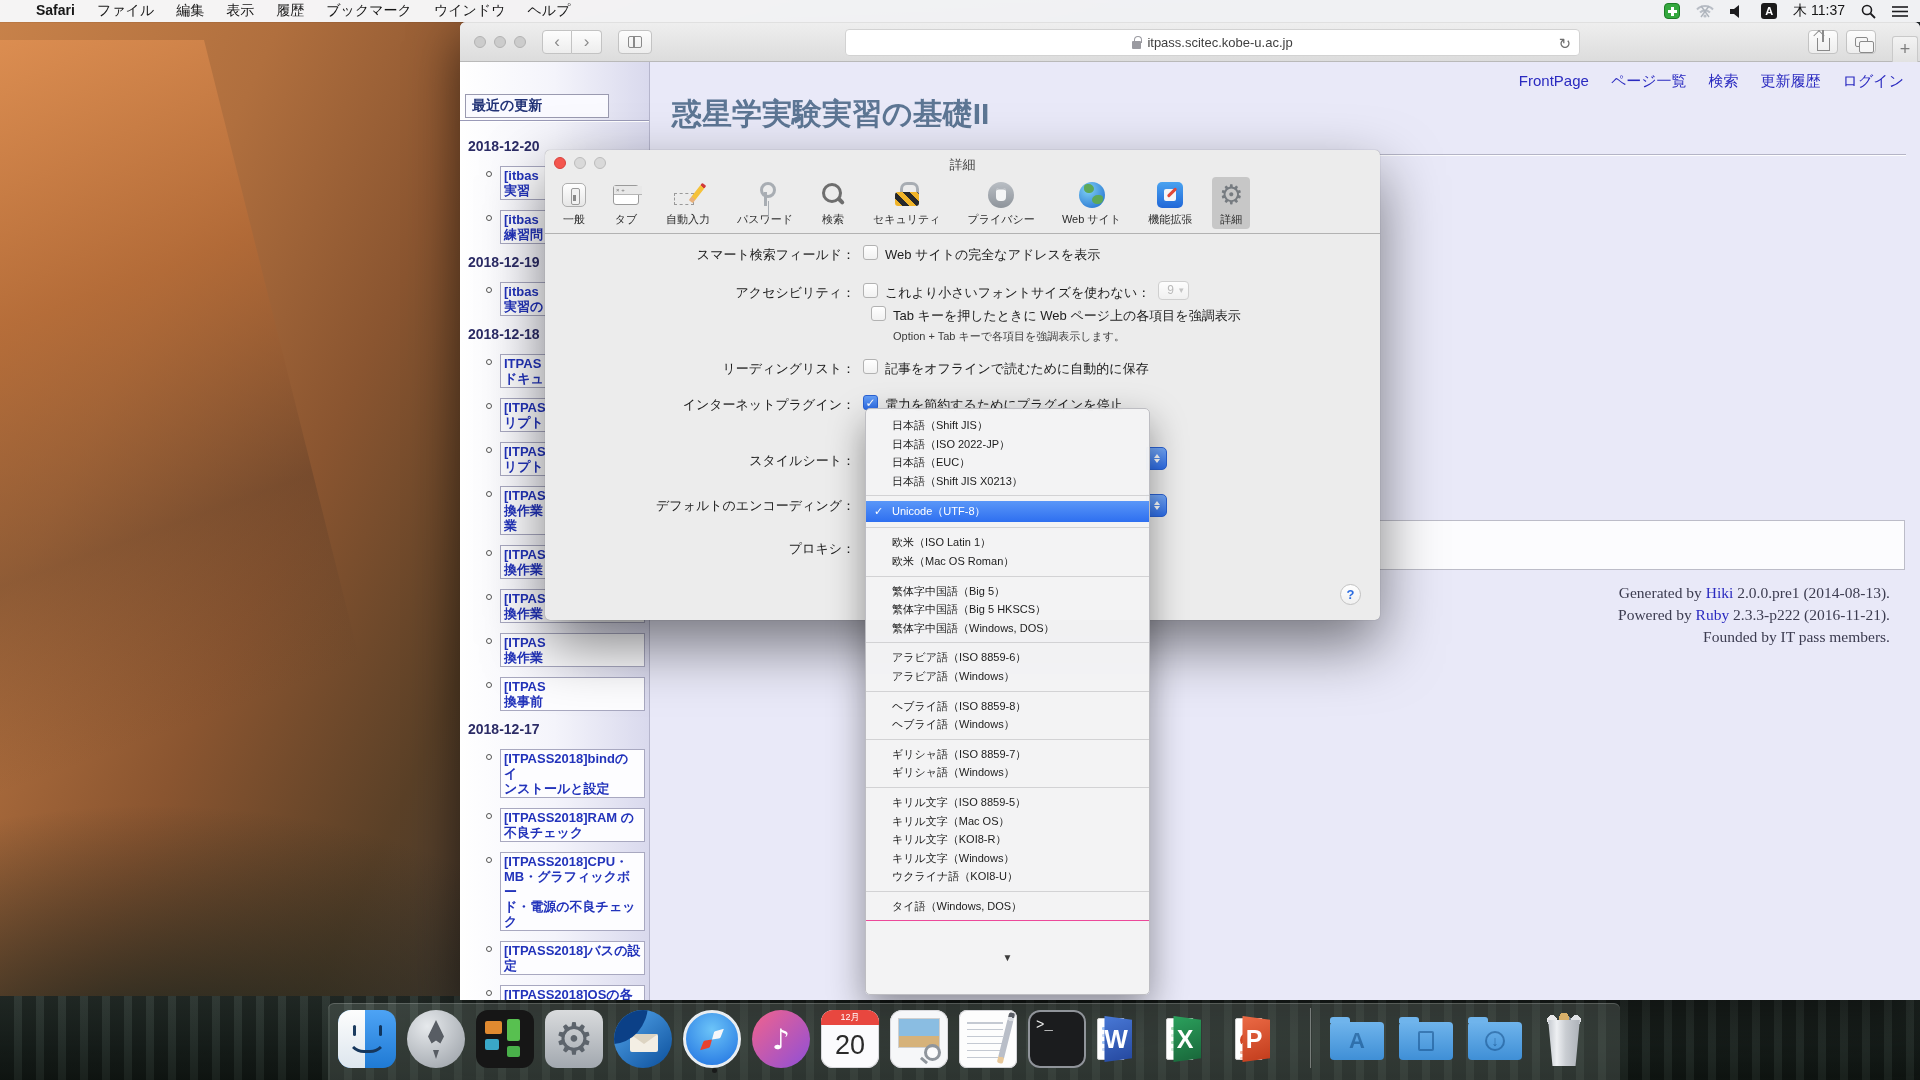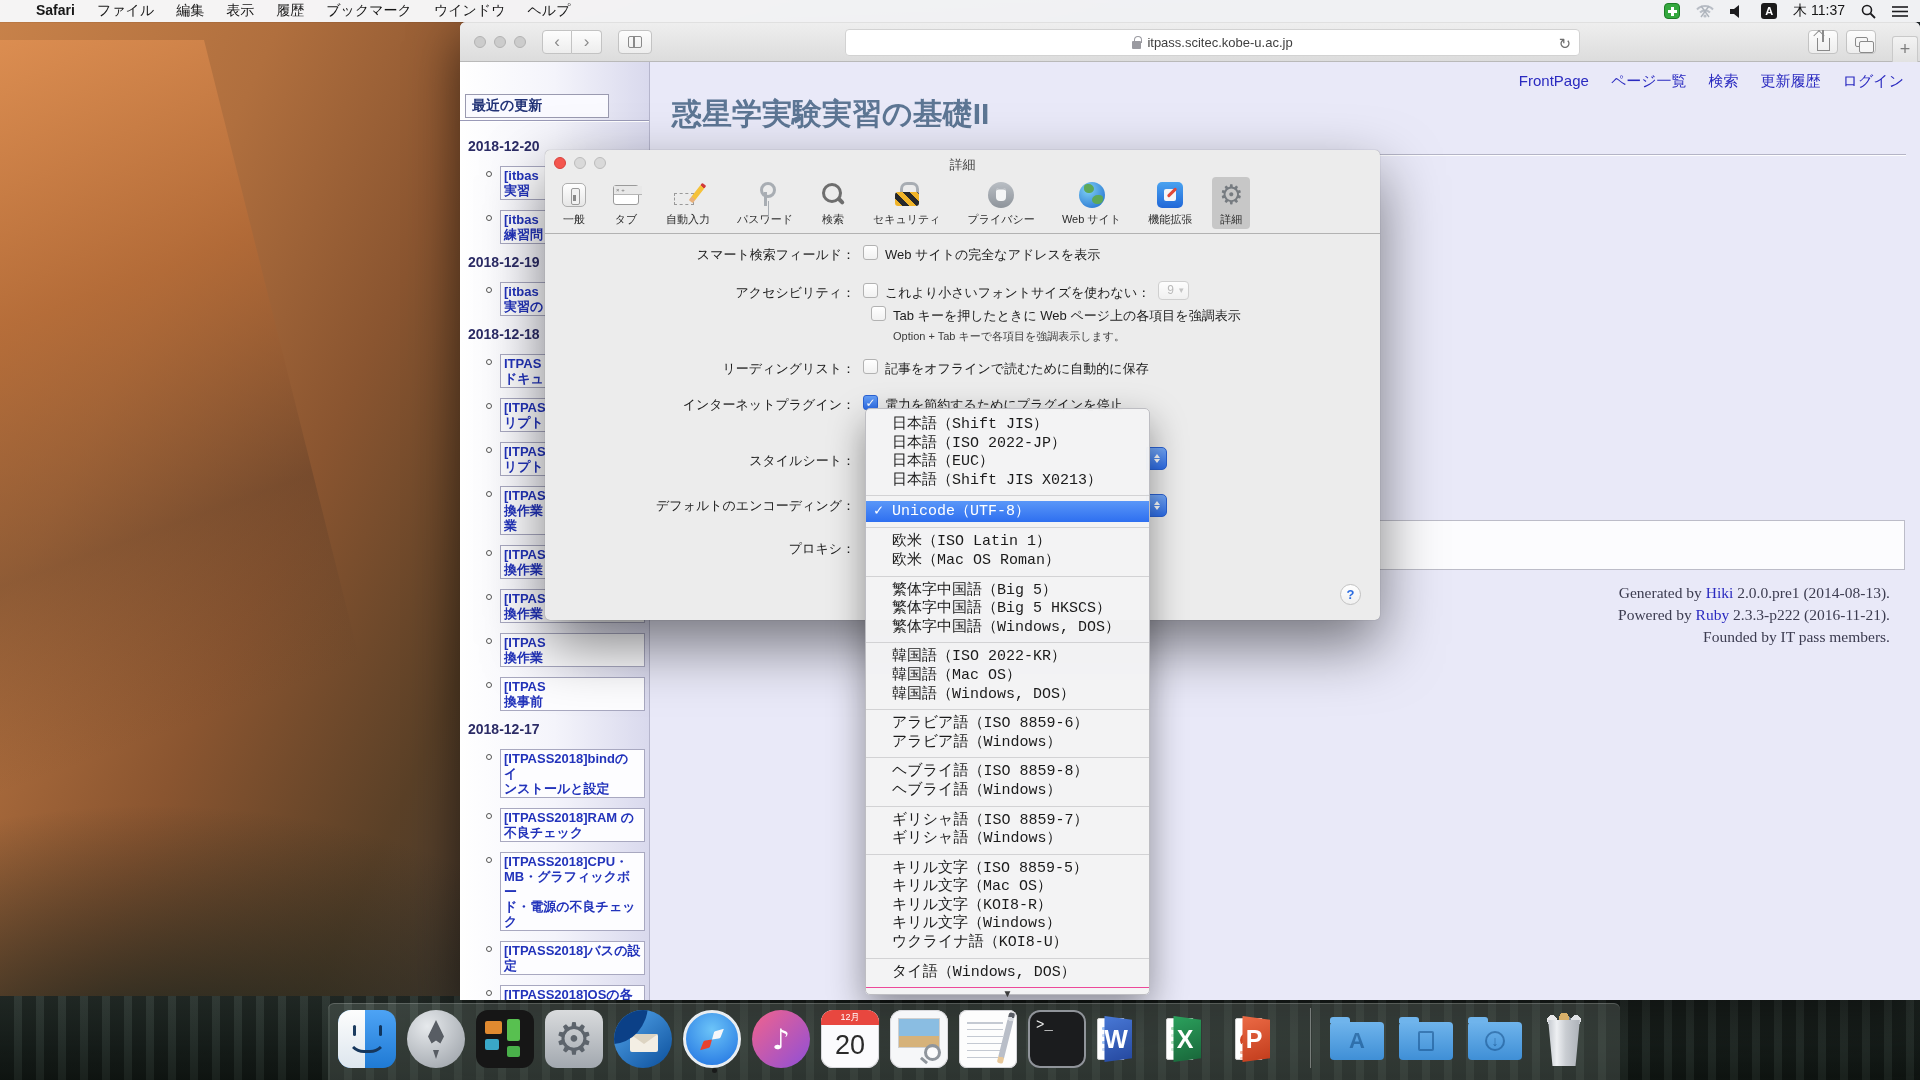--- a/index.html
+++ b/index.html
@@ -145,21 +145,21 @@
   .pop-cap i { display:block; width:0; height:0; border-left:3.5px solid transparent; border-right:3.5px solid transparent; }
   .pop-cap i.up { border-bottom:4px solid #fff; }
   .pop-cap i.dn { border-top:4px solid #fff; }
 
   
   .ddmenu { position:absolute; left:865px; top:408px; width:285px; height:587px; z-index:42;
     background:rgba(243,243,244,.98); border:1px solid #bdbdc2; border-radius:5px;
     box-shadow:0 14px 36px rgba(0,0,0,.4); padding-top:2px; display:flex; flex-direction:column; }
   .dd-group { padding:5px 0; border-bottom:1px solid #d2d2d4; }
   .dd-group:last-of-type { border-bottom:1px solid #ec4899; }
-  .dd-item { position:relative; height:18.6px; line-height:18.6px; font-size:15px; color:#1b1b1b; padding:0 10px 0 26px; white-space:nowrap;font-family:Liberation Mono, monospace; }
+  .dd-item { position:relative; height:18.6px; line-height:18.6px; font-size:11px; color:#1b1b1b; padding:0 10px 0 26px; white-space:nowrap; }
   .dd-item .dd-check { position:absolute; left:8px; width:14px; color:#1b1b1b; }
   .dd-item.sel { background:linear-gradient(#5a97f8,#2e6ff0); color:#fff; height:21px; line-height:21px; }
   .dd-item.sel .dd-check { color:#fff; }
   .dd-more { flex:1; display:flex; align-items:center; justify-content:center; color:#3c3c3c; font-size:10px; }
 
   
   .dock-band { position:absolute; left:328px; top:1003px; width:1292px; height:77px; z-index:50;
     background:rgba(160,172,166,.22); border-radius:6px 6px 0 0; box-shadow:inset 0 1px 0 rgba(255,255,255,.18); }
   .dock { position:absolute; left:338px; top:1008px; z-index:51; display:flex; gap:11px; align-items:flex-end; }
   .dk { width:58px; height:58px; position:relative; flex:none; }
@@ -603,25 +603,20 @@
       <div class="dd-group">
         <div class="dd-item"><span class="dd-check"></span><span class="dd-label">欧米（ISO Latin 1）</span></div>
         <div class="dd-item"><span class="dd-check"></span><span class="dd-label">欧米（Mac OS Roman）</span></div>
       </div>
       <div class="dd-group">
         <div class="dd-item"><span class="dd-check"></span><span class="dd-label">繁体字中国語（Big 5）</span></div>
         <div class="dd-item"><span class="dd-check"></span><span class="dd-label">繁体字中国語（Big 5 HKSCS）</span></div>
         <div class="dd-item"><span class="dd-check"></span><span class="dd-label">繁体字中国語（Windows, DOS）</span></div>
       </div>
       <div class="dd-group">
-        <div class="dd-item"><span class="dd-check"></span><span class="dd-label">韓国語（ISO 2022-KR）</span></div>
-        <div class="dd-item"><span class="dd-check"></span><span class="dd-label">韓国語（Mac OS）</span></div>
-        <div class="dd-item"><span class="dd-check"></span><span class="dd-label">韓国語（Windows, DOS）</span></div>
-      </div>
-      <div class="dd-group">
         <div class="dd-item"><span class="dd-check"></span><span class="dd-label">アラビア語（ISO 8859-6）</span></div>
         <div class="dd-item"><span class="dd-check"></span><span class="dd-label">アラビア語（Windows）</span></div>
       </div>
       <div class="dd-group">
         <div class="dd-item"><span class="dd-check"></span><span class="dd-label">ヘブライ語（ISO 8859-8）</span></div>
         <div class="dd-item"><span class="dd-check"></span><span class="dd-label">ヘブライ語（Windows）</span></div>
       </div>
       <div class="dd-group">
         <div class="dd-item"><span class="dd-check"></span><span class="dd-label">ギリシャ語（ISO 8859-7）</span></div>
         <div class="dd-item"><span class="dd-check"></span><span class="dd-label">ギリシャ語（Windows）</span></div>

